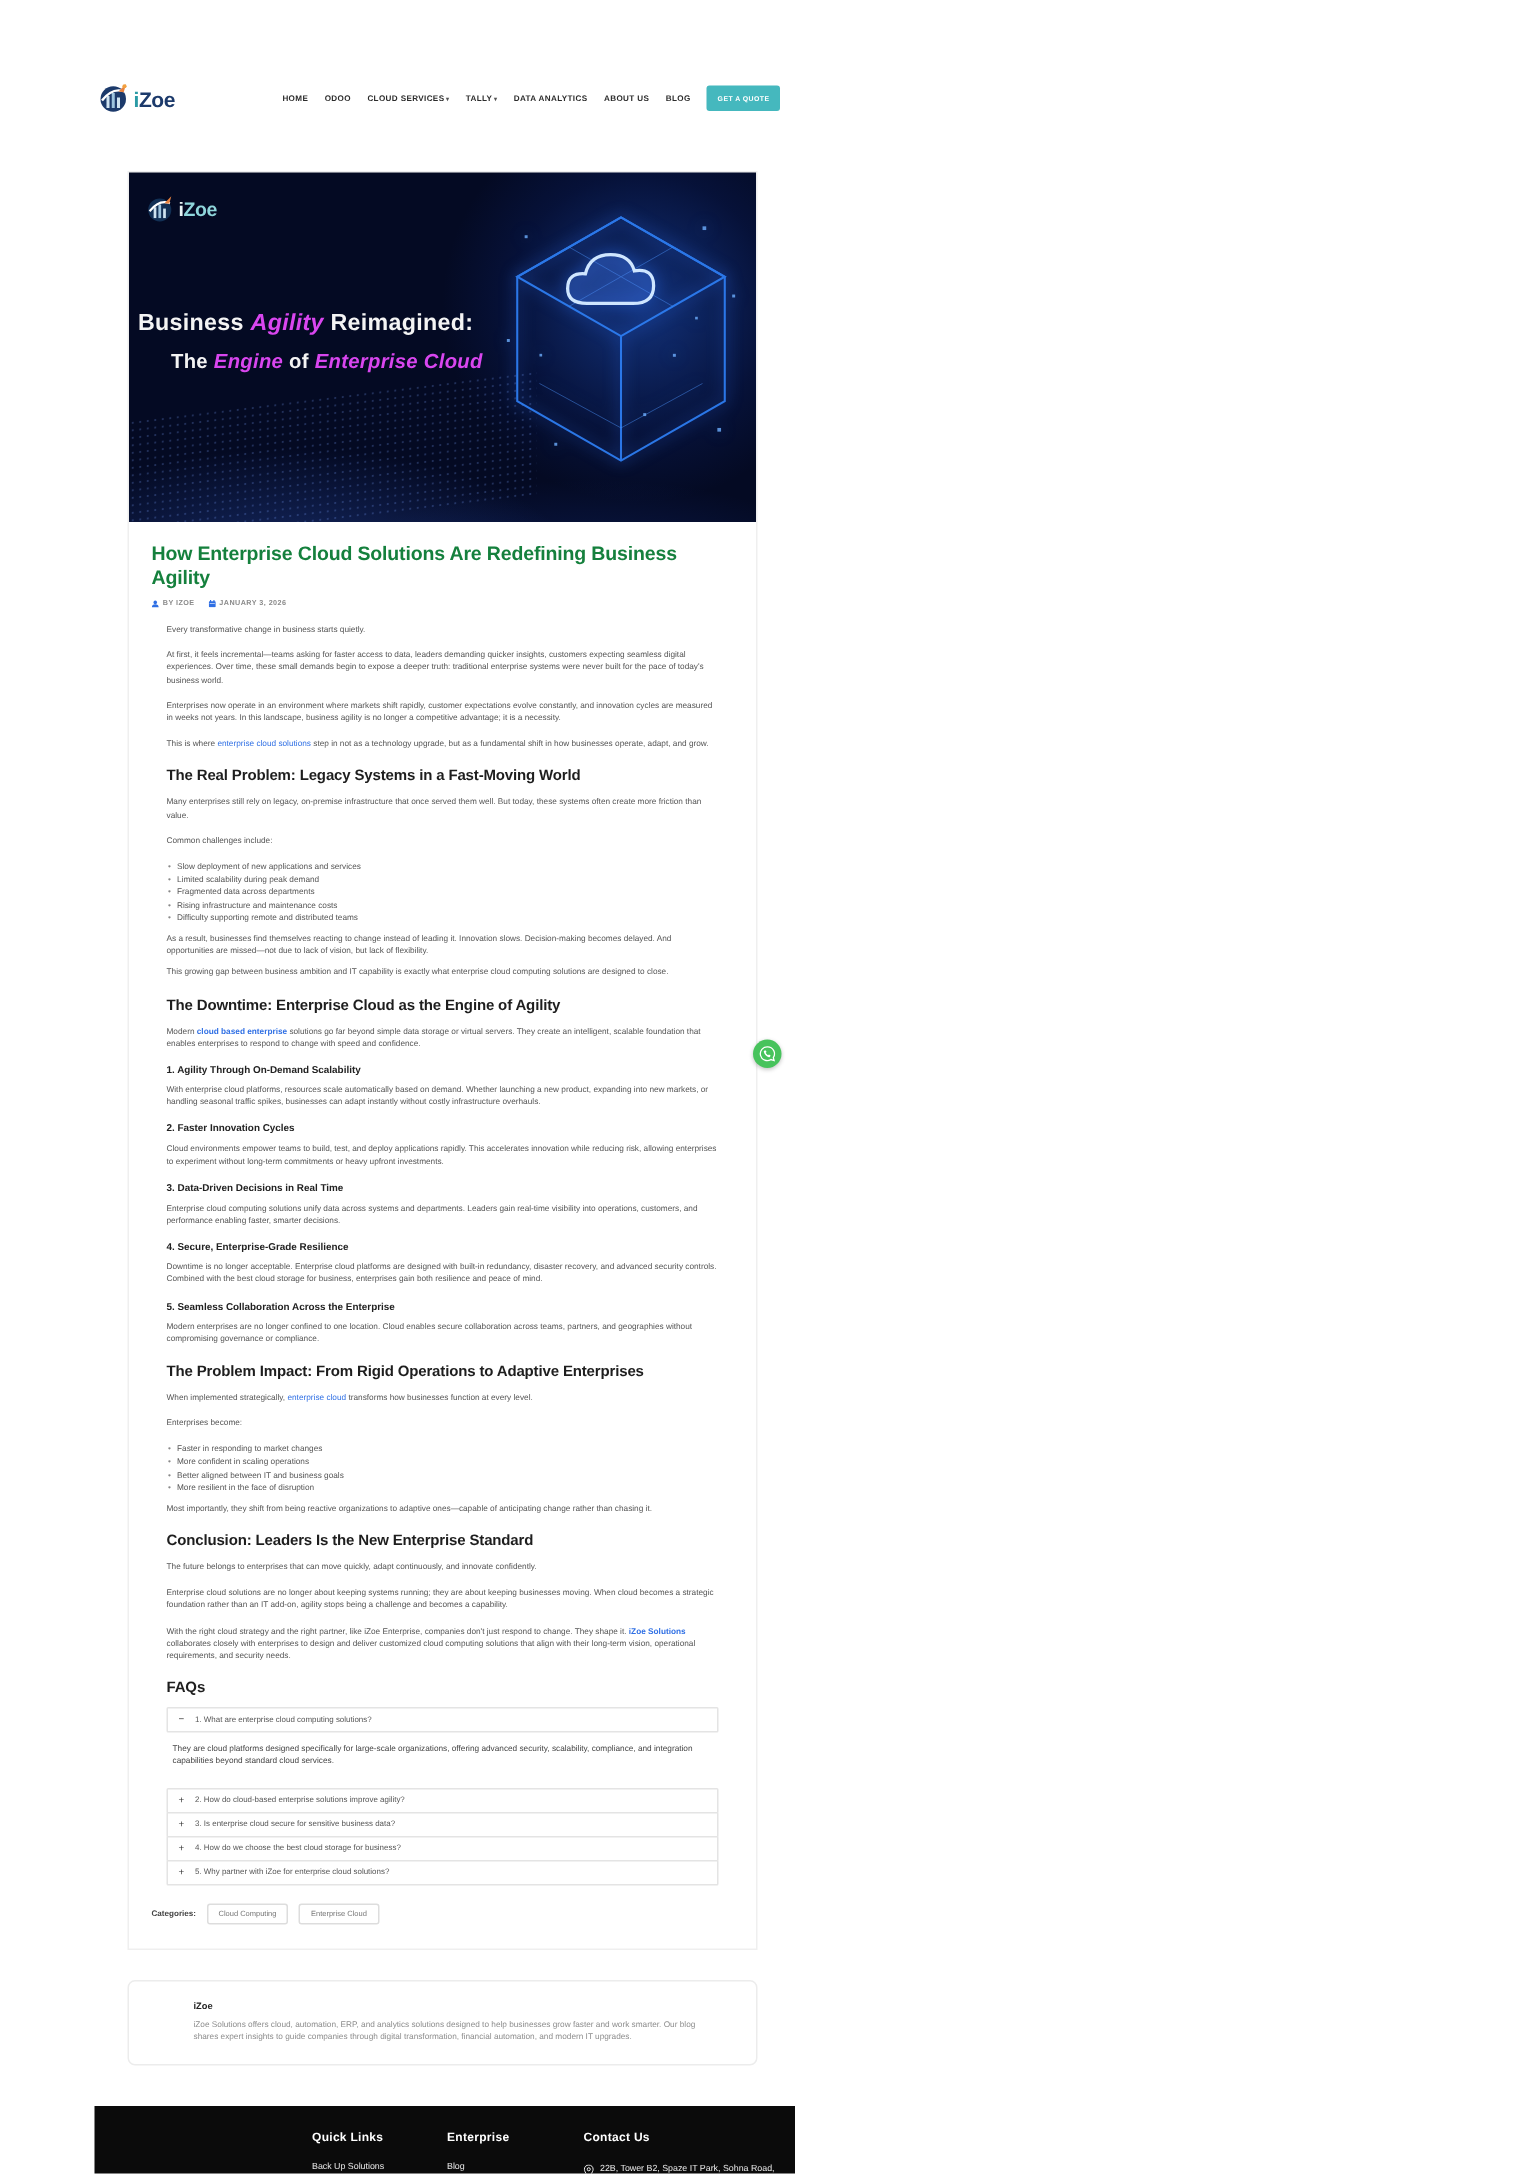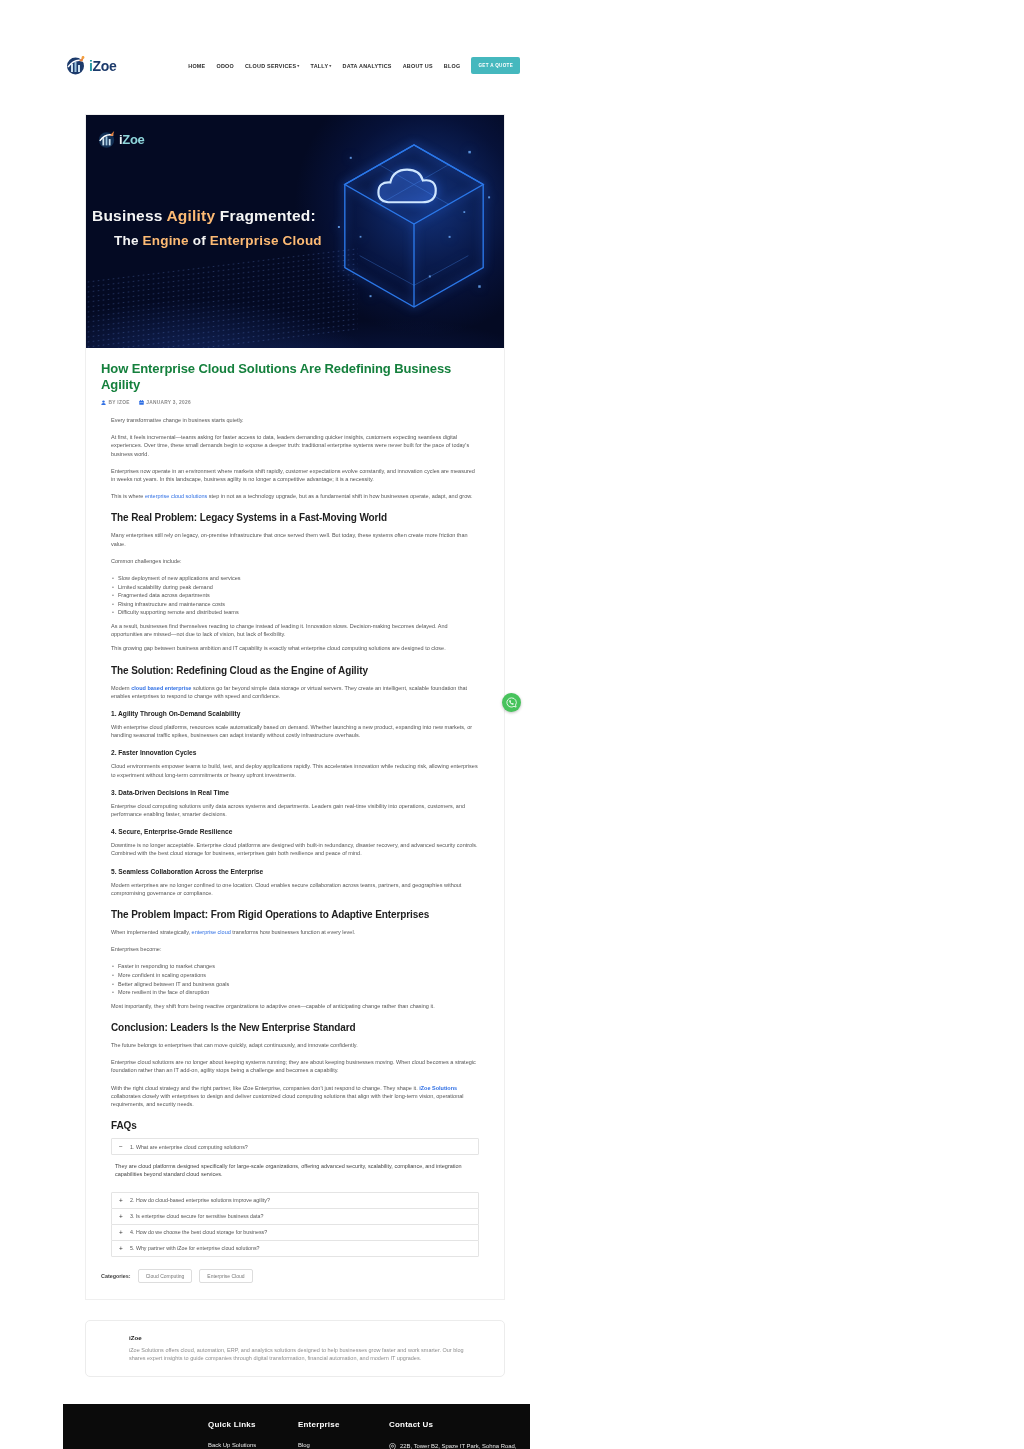--- a/index.html
+++ b/index.html
@@ -33,21 +33,21 @@
                radial-gradient(55% 90% at 72% 112%, rgba(30,70,190,.32), transparent 72%); }
   .hero-dots { position:absolute; left:0; bottom:0; width:65%; height:85px; opacity:.45;
     background-image:radial-gradient(rgba(120,160,255,.55) .5px, transparent 1px);
     background-size:5px 5px; transform:skewY(-7deg); }
   .hero-logo { position:absolute; left:11px; top:15px; display:flex; align-items:center; gap:3px; z-index:3; }
   .hero-logo-text { font-size:13px; font-weight:bold; letter-spacing:-0.3px; color:#e9f4f5; }
   .hero-logo-text .z { color:#8fd6db; }
   .hero-title { position:absolute; left:6px; top:92px; z-index:3; }
   .hero-line1 { font-size:15.5px; font-weight:bold; color:#f4f4f4; letter-spacing:0.2px; }
   .hero-line2 { font-size:13.5px; font-weight:bold; color:#f4f4f4; margin:8px 0 0 22px; letter-spacing:0.2px; }
-  .accent { color:#fdba74; }
+  .accent { color:#d946ef;font-style:italic; }
   .cube-wrap { position:absolute; right:6px; top:22px; z-index:2; filter:drop-shadow(0 0 5px rgba(50,120,255,.8)); }
 
   
   .card-body { padding:13px 26px 16px 15px; }
   .post-title { font-size:13px; line-height:16px; font-weight:bold; color:#15803d; letter-spacing:-0.1px; }
   .meta { display:flex; gap:9px; align-items:center; margin:7px 0 11px; }
   .meta-item { display:flex; align-items:center; gap:2.5px; font-size:4.8px; font-weight:bold; color:#8a8a8a; letter-spacing:0.3px; }
   .content { margin-left:10px; }
   .content p { font-size:5.5px; line-height:8.2px; color:#555; margin-bottom:9px; }
   .content h2 { font-size:10px; color:#1e1e1e; letter-spacing:-0.1px; margin:12px 0 8px; }
@@ -175,21 +175,21 @@
         <rect x="6" y="9" width="2" height="8" fill="#cfe3f0"></rect>
         <rect x="9.5" y="7" width="2" height="10" fill="#9dc4de"></rect>
         <rect x="13" y="10" width="2" height="7" fill="#cfe3f0"></rect>
         <path d="M3 12 Q10 3 18 6" stroke="#fff" stroke-width="1.6" fill="none"></path>
         <path d="M14 6 L19 1 L17.5 6.5 Z" fill="#e8823f"></path>
       </svg>
       <span class="hero-logo-text">i<span class="z">Zoe</span></span>
     </div>
     <div class="hero-title">
       <div class="hero-line1">
-        <span>Business </span><span class="accent">Agility</span><span> Fragmented:</span>
+        <span>Business </span><span class="accent">Agility</span><span> Reimagined:</span>
       </div>
       <div class="hero-line2">
         <span>The </span><span class="accent">Engine</span><span> of </span><span class="accent">Enterprise Cloud</span>
       </div>
     </div>
   </div>
 
   <div class="card-body">
     <h1 class="post-title">How Enterprise Cloud Solutions Are Redefining Business Agility</h1>
 
@@ -224,21 +224,21 @@
       <ul>
         <li>Slow deployment of new applications and services</li>
         <li>Limited scalability during peak demand</li>
         <li>Fragmented data across departments</li>
         <li>Rising infrastructure and maintenance costs</li>
         <li>Difficulty supporting remote and distributed teams</li>
       </ul>
       <p class="tight">As a result, businesses find themselves reacting to change instead of leading it. Innovation slows. Decision-making becomes delayed. And opportunities are missed—not due to lack of vision, but lack of flexibility.</p>
       <p style="margin-top:6px">This growing gap between business ambition and IT capability is exactly what enterprise cloud computing solutions are designed to close.</p>
 
-      <h2>The Solution: Redefining Cloud as the Engine of Agility</h2>
+      <h2>The Downtime: Enterprise Cloud as the Engine of Agility</h2>
       <p><span>Modern </span><a class="blue-link bold">cloud based enterprise</a><span> solutions go far beyond simple data storage or virtual servers. They create an intelligent, scalable foundation that enables enterprises to respond to change with speed and confidence.</span></p>
       <h3>1. Agility Through On-Demand Scalability</h3>
       <p>With enterprise cloud platforms, resources scale automatically based on demand. Whether launching a new product, expanding into new markets, or handling seasonal traffic spikes, businesses can adapt instantly without costly infrastructure overhauls.</p>
       <h3>2. Faster Innovation Cycles</h3>
       <p>Cloud environments empower teams to build, test, and deploy applications rapidly. This accelerates innovation while reducing risk, allowing enterprises to experiment without long-term commitments or heavy upfront investments.</p>
       <h3>3. Data-Driven Decisions in Real Time</h3>
       <p>Enterprise cloud computing solutions unify data across systems and departments. Leaders gain real-time visibility into operations, customers, and performance enabling faster, smarter decisions.</p>
       <h3>4. Secure, Enterprise-Grade Resilience</h3>
       <p>Downtime is no longer acceptable. Enterprise cloud platforms are designed with built-in redundancy, disaster recovery, and advanced security controls. Combined with the best cloud storage for business, enterprises gain both resilience and peace of mind.</p>
       <h3>5. Seamless Collaboration Across the Enterprise</h3>

